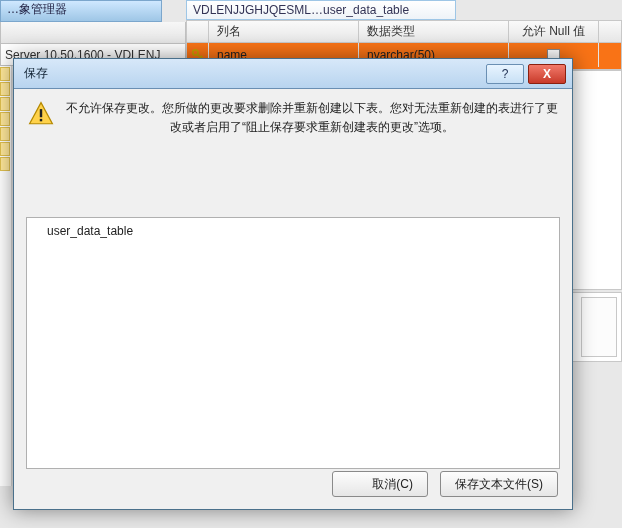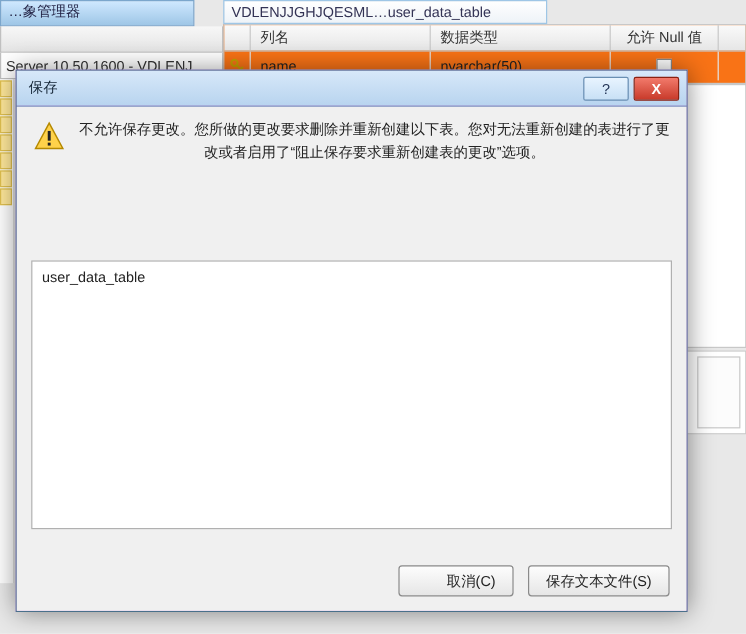--- a/index.html
+++ b/index.html
@@ -56,43 +56,43 @@
   
   .left-strip {
     position:absolute; top:66px; left:0; width:12px; height:420px;
     background:#fff; border-right:1px solid #d8d8d8;
   }
   .left-strip .mark { width:10px; height:14px; margin:1px 0; background:#ffe89a; border:1px solid #e0c050; }
 
   
   .dialog {
     position: absolute; top: 58px; left: 13px; width: 560px; height: 452px;
-    background: #f0abfc;
+    background: #0ea5e9;
     border: 1px solid #4a708b;
     box-shadow: 0 0 20px rgba(0,0,0,0.45);
   }
   .dlg-title {
     height: 30px; background: linear-gradient(#d7e8f9, #b8d4ef);
     display:flex; align-items:center; padding: 0 6px 0 10px;
     border-bottom: 1px solid #6a8fb3;
   }
   .dlg-title-text { flex:1; color:#123; }
   .cap-btn { width: 38px; height: 20px; margin-left: 4px; border: 1px solid #4a6; border-radius:2px;
     display:flex; align-items:center; justify-content:center; }
   .cap-help { background: linear-gradient(#e8f4ff,#c8e0f5); border-color:#6a8fb3; color:#235; }
   .cap-close { background: linear-gradient(#f27a6b,#c83a2a); border-color:#8a2010; color:#fff; font-weight:bold; }
 
   .dlg-body { position:absolute; top:30px; left:0; right:0; bottom:0; background:#f0f0f0; padding: 10px 14px; }
   .msg-row { display:flex; gap:12px; margin-bottom: 10px; }
   .warn-icon { width:26px; height:26px; flex:none; margin-top:2px; }
   .msg-text { color:#222; line-height:1.6;text-align:center; }
 
   .listbox {
-    position:absolute; top: 128px; left: 12px; right: 12px; height: 224px;
-    background:#fff; border: 1px solid #b0b0b0; padding: 6px 8px; overflow:auto;
+    position:absolute; top: 128px; left: 12px; right: 12px; height: 252px;
+    background:#fff; border: 1px solid #b0b0b0; padding: 6px 20px; overflow:auto;
     color:#222;
   }
   .listbox::-webkit-scrollbar { width:16px; height:16px; }
   .listbox::-webkit-scrollbar-track { background:#f0f0f0; border-left:1px solid #d0d0d0; }
   .listbox::-webkit-scrollbar-thumb { background:#ccc; border:1px solid #aaa; }
 
   .dlg-buttons {
     position:absolute; bottom: 12px; right: 14px; display:flex; gap: 12px;
   }
   .btn {

